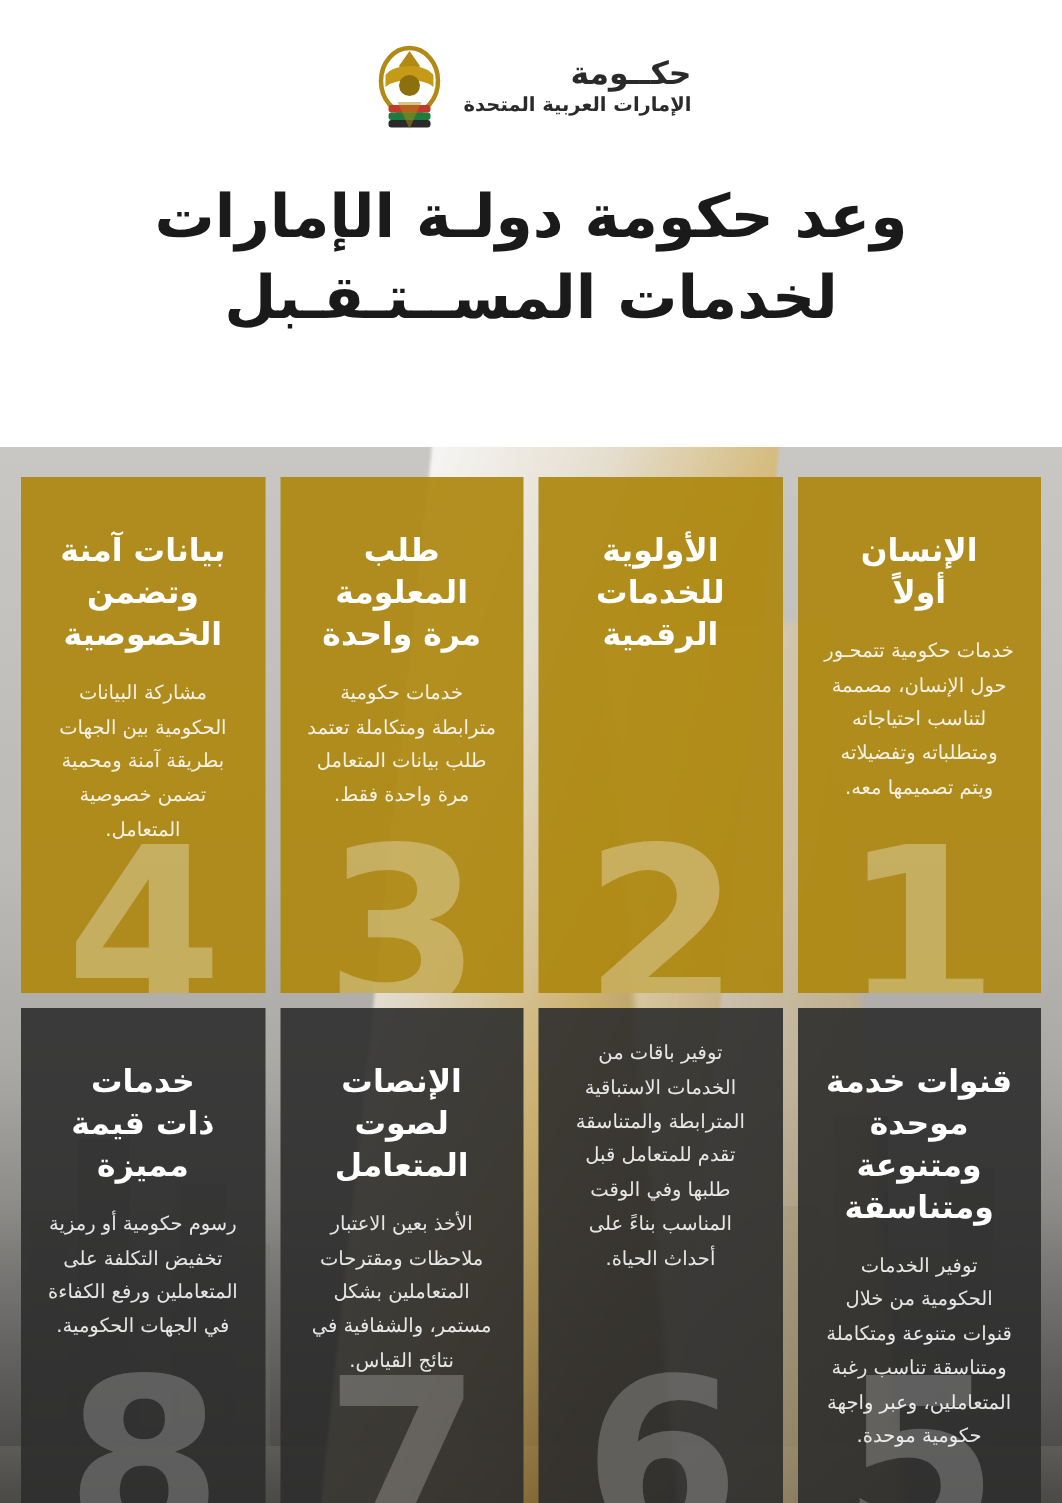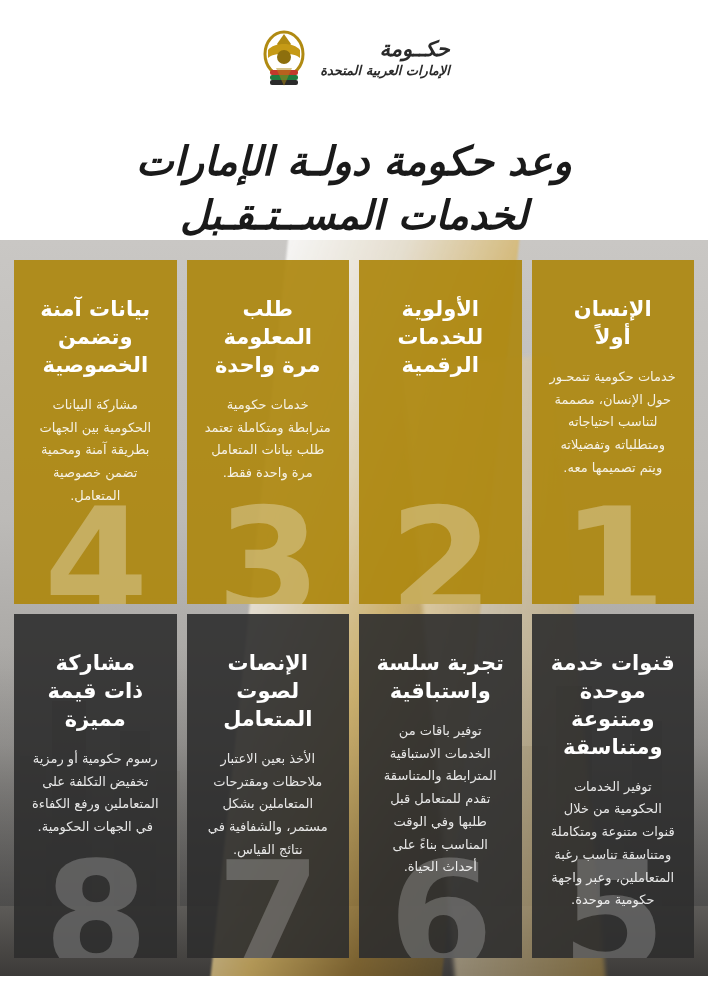--- a/index.html
+++ b/index.html
@@ -11,24 +11,23 @@
     width: 708px;
     height: 1002px;
     font-family: "DejaVu Sans", "Liberation Sans", sans-serif;
     overflow: hidden;
     position: relative;
   }
 
   
   .header {
     width: 708px;
-    height: 240px;
+    height: 298px;
     background: #ffffff;
     position: relative;
-    font-style: italic;
   }
   .emblem-row {
     display: flex;
     flex-direction: row;
     align-items: center;
     justify-content: center;
     gap: 10px;
     padding-top: 24px;
   }
   .emblem {
@@ -52,21 +51,21 @@
     color: #2a2a2a;
   }
   .gov-text .line2 {
     font-size: 13px;
     font-weight: bold;
     color: #2a2a2a;
     margin-top: 2px;
   }
 
   .main-title {
-    margin-top: 42px;
+    margin-top: 26px;
     text-align: center;
     color: #1a1a1a;
     font-weight: bold;
     font-size: 40px;
     line-height: 1.35;
     letter-spacing: 0.5px;
     padding: 0 38px;
   }
   .main-title .t-line {
     display: block;
@@ -264,41 +263,37 @@
         <span>قنوات خدمة</span><br>
         <span>موحدة</span><br>
         <span>ومتنوعة</span><br>
         <span>ومتناسقة</span>
       </div>
       <p class="card-desc">توفير الخدمات الحكومية من خلال قنوات متنوعة ومتكاملة ومتناسقة تناسب رغبة المتعاملين، وعبر واجهة حكومية موحدة.</p>
       <div class="card-num">5</div>
     </div>
 
     <div class="card dark">
-      <div class="card-title">
-        <span>تجربة سلسة</span><br>
-        <span>واستباقية</span>
-      </div>
       <p class="card-desc">توفير باقات من الخدمات الاستباقية المترابطة والمتناسقة تقدم للمتعامل قبل طلبها وفي الوقت المناسب بناءً على أحداث الحياة.</p>
       <div class="card-num">6</div>
     </div>
 
     <div class="card dark">
       <div class="card-title">
         <span>الإنصات</span><br>
         <span>لصوت</span><br>
         <span>المتعامل</span>
       </div>
       <p class="card-desc">الأخذ بعين الاعتبار ملاحظات ومقترحات المتعاملين بشكل مستمر، والشفافية في نتائج القياس.</p>
       <div class="card-num">7</div>
     </div>
 
     <div class="card dark">
       <div class="card-title">
-        <span>مشاركة</span><br>
+        <span>خدمات</span><br>
         <span>ذات قيمة</span><br>
         <span>مميزة</span>
       </div>
       <p class="card-desc">رسوم حكومية أو رمزية تخفيض التكلفة على المتعاملين ورفع الكفاءة في الجهات الحكومية.</p>
       <div class="card-num">8</div>
     </div>
 
   </div>
 </div>
 

